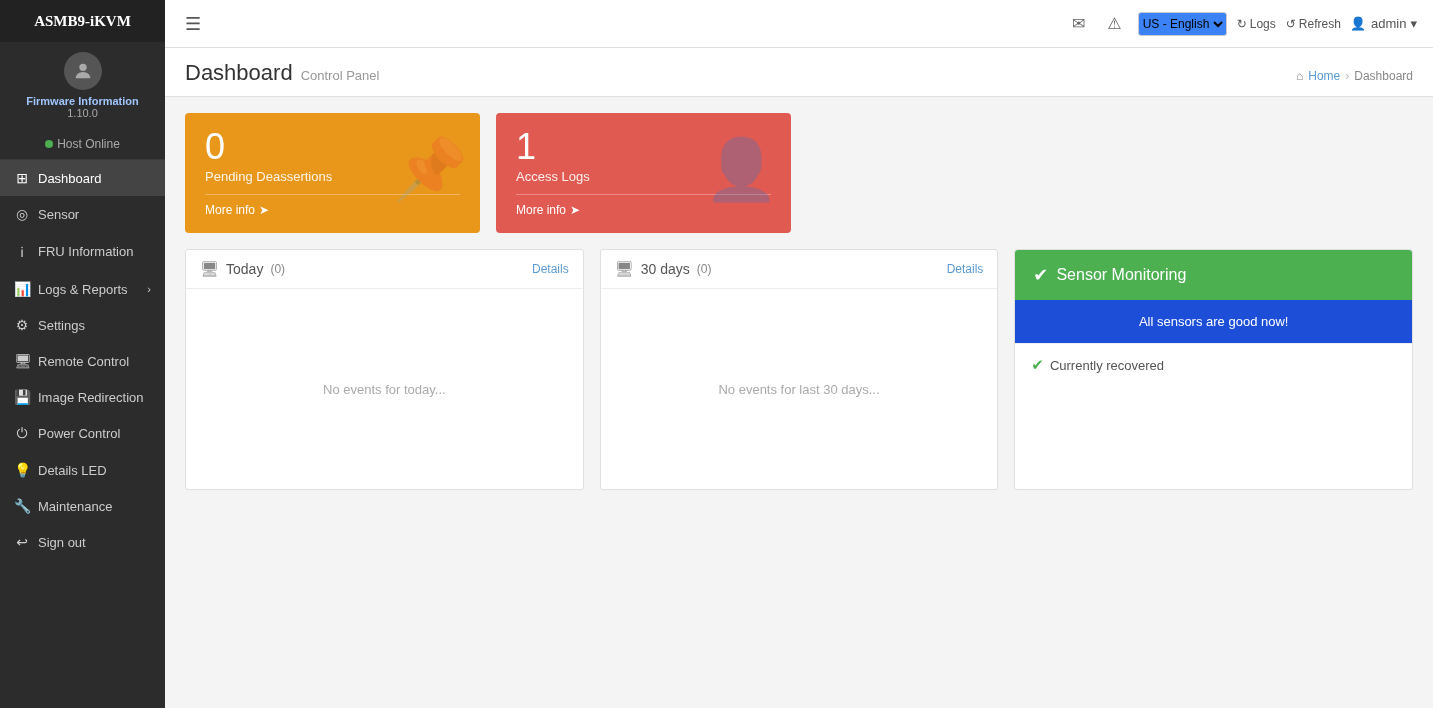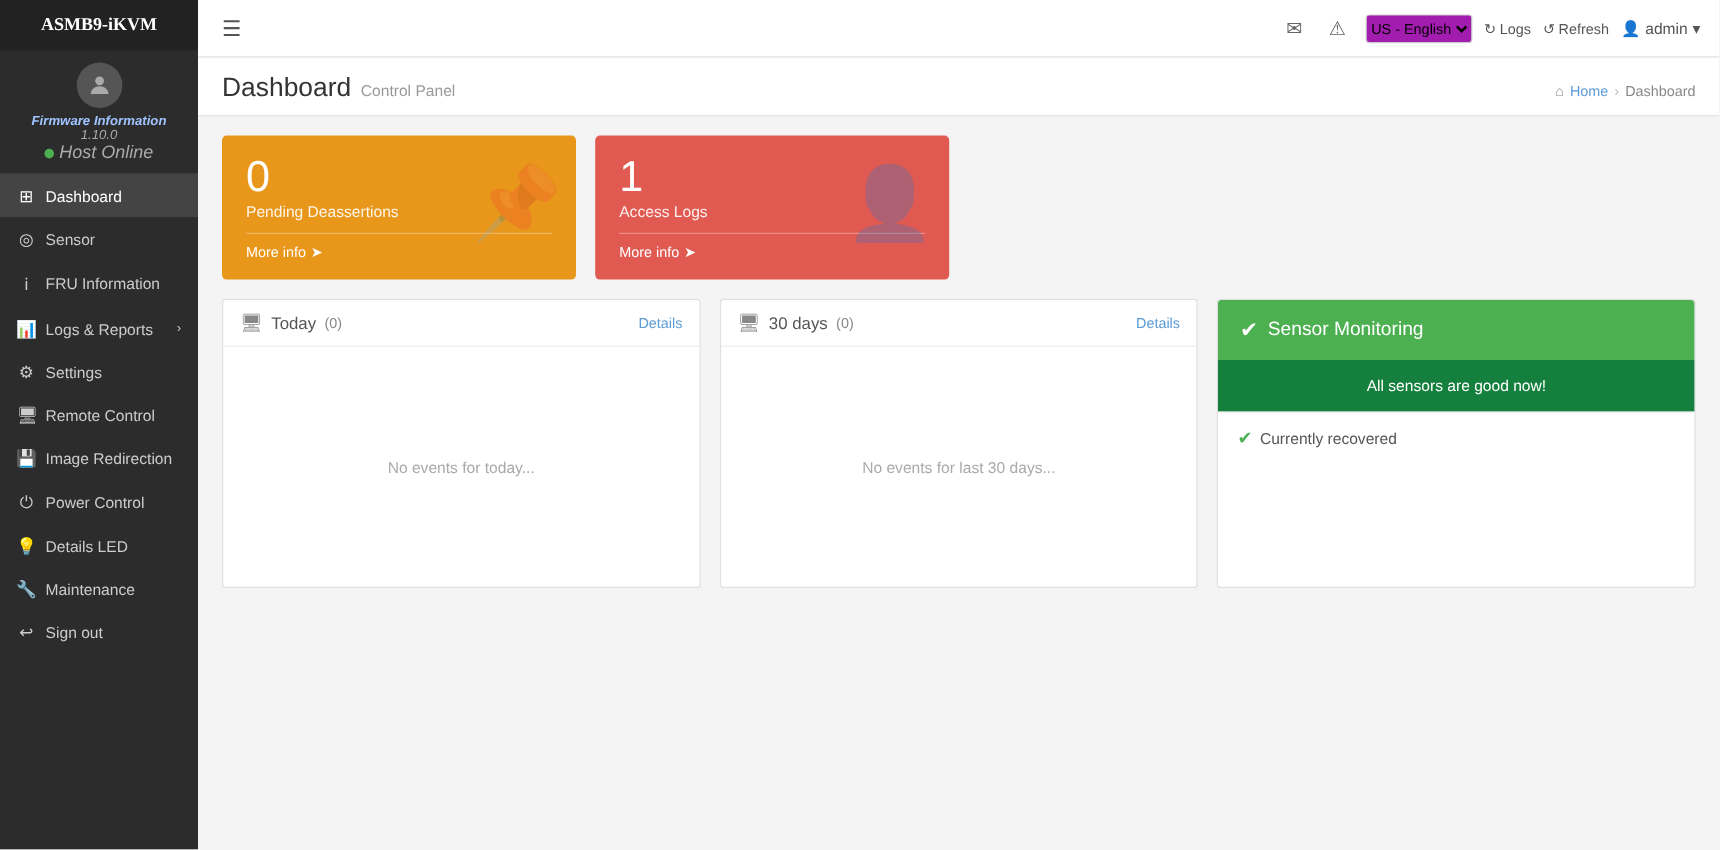--- a/index.html
+++ b/index.html
@@ -26,21 +26,20 @@
       font-size: 15px;
       font-weight: bold;
       font-family: Liberation Serif, serif;
     }
     #sidebar-user-section {
       display: flex;
       flex-direction: column;
       align-items: center;
       padding: 10px 10px 8px;
       border-bottom: 1px solid #3a3a3a;
-      font-style: italic;
     }
     .user-avatar-circle {
       width: 38px; height: 38px;
       border-radius: 50%;
       background: #555;
       display: flex; align-items: center; justify-content: center;
       margin-bottom: 5px;
     }
     .user-avatar-circle svg { fill: #aaa; }
     #sidebar-firmware-link {
@@ -52,23 +51,24 @@
     }
     #sidebar-version {
       color: #aaa;
       font-size: 11px;
       text-align: left;
     }
     #sidebar-host-status {
       display: flex;
       align-items: center;
       gap: 4px;
-      font-size: 15px;
+      font-size: 12px;
       color: #aaa;
       justify-content: space-between;
+      margin-top: 18px;
     }
     .host-dot {
       width: 8px; height: 8px;
       border-radius: 50%;
       background: #4caf50;
     }
     .sidebar-nav { flex: 1; }
     .sidebar-item {
       display: flex;
       align-items: center;
@@ -104,21 +104,21 @@
     #hamburger-btn {
       background: none; border: none; cursor: pointer;
       font-size: 18px; color: #555; padding: 4px;
     }
     .topbar-spacer { flex: 1; }
     .topbar-icon-btn {
       background: none; border: none; cursor: pointer;
       font-size: 16px; color: #666; padding: 4px 6px;
     }
     #lang-select {
-      border: 1px solid #ccc; background: #a21caf; padding: 3px 0;
+      border: 1px solid #ccc; background: #3b82f6; padding: 3px 0;
       font-size: 12px; cursor: pointer; border-radius: 3px;
     }
     .topbar-action-btn {
       background: none; border: none; cursor: pointer;
       font-size: 12px; color: #555; display: flex; align-items: center; gap: 3px;
     }
     #admin-btn {
       background: none; border: none; cursor: pointer;
       font-size: 13px; color: #555; display: flex; align-items: center; gap: 4px;
     }
@@ -274,21 +274,21 @@
       padding: 14px 18px;
       border-radius: 3px 3px 0 0;
       display: flex;
       align-items: center;
       gap: 8px;
       font-size: 16px;
     }
     .sensor-panel-header .check-icon { font-size: 18px; }
     .sensor-good-text {
       padding: 14px 18px;
-      background: #15803d;
+      background: #1d4ed8;
       color: #fff;
       font-size: 13px;
       text-align: center;
     }
     .sensor-recovered {
       padding: 12px 16px;
       display: flex;
       align-items: center;
       gap: 6px;
       font-size: 13px;

